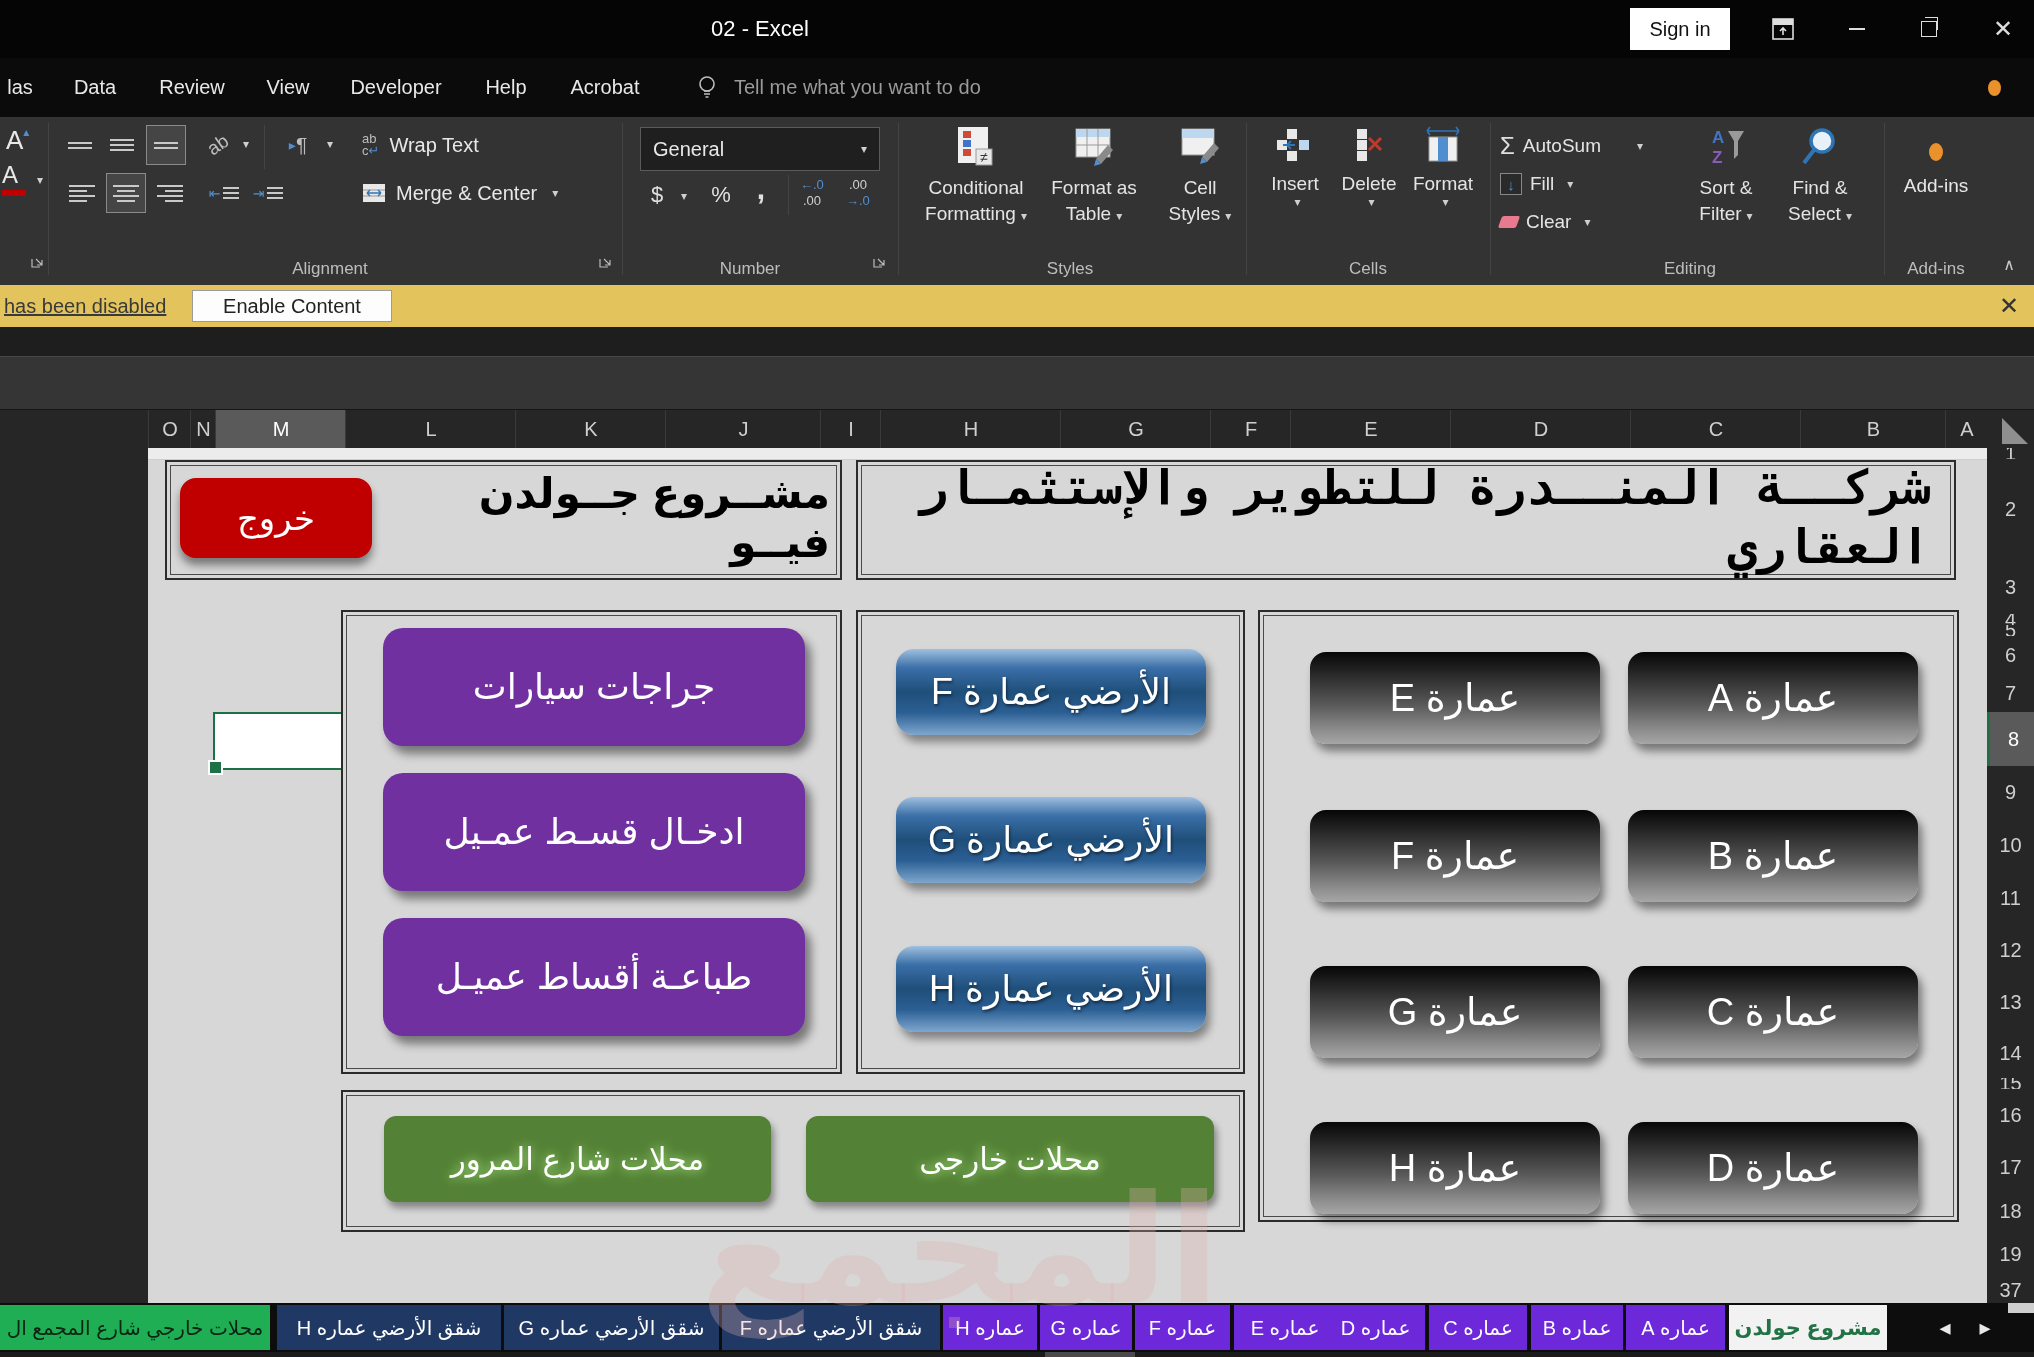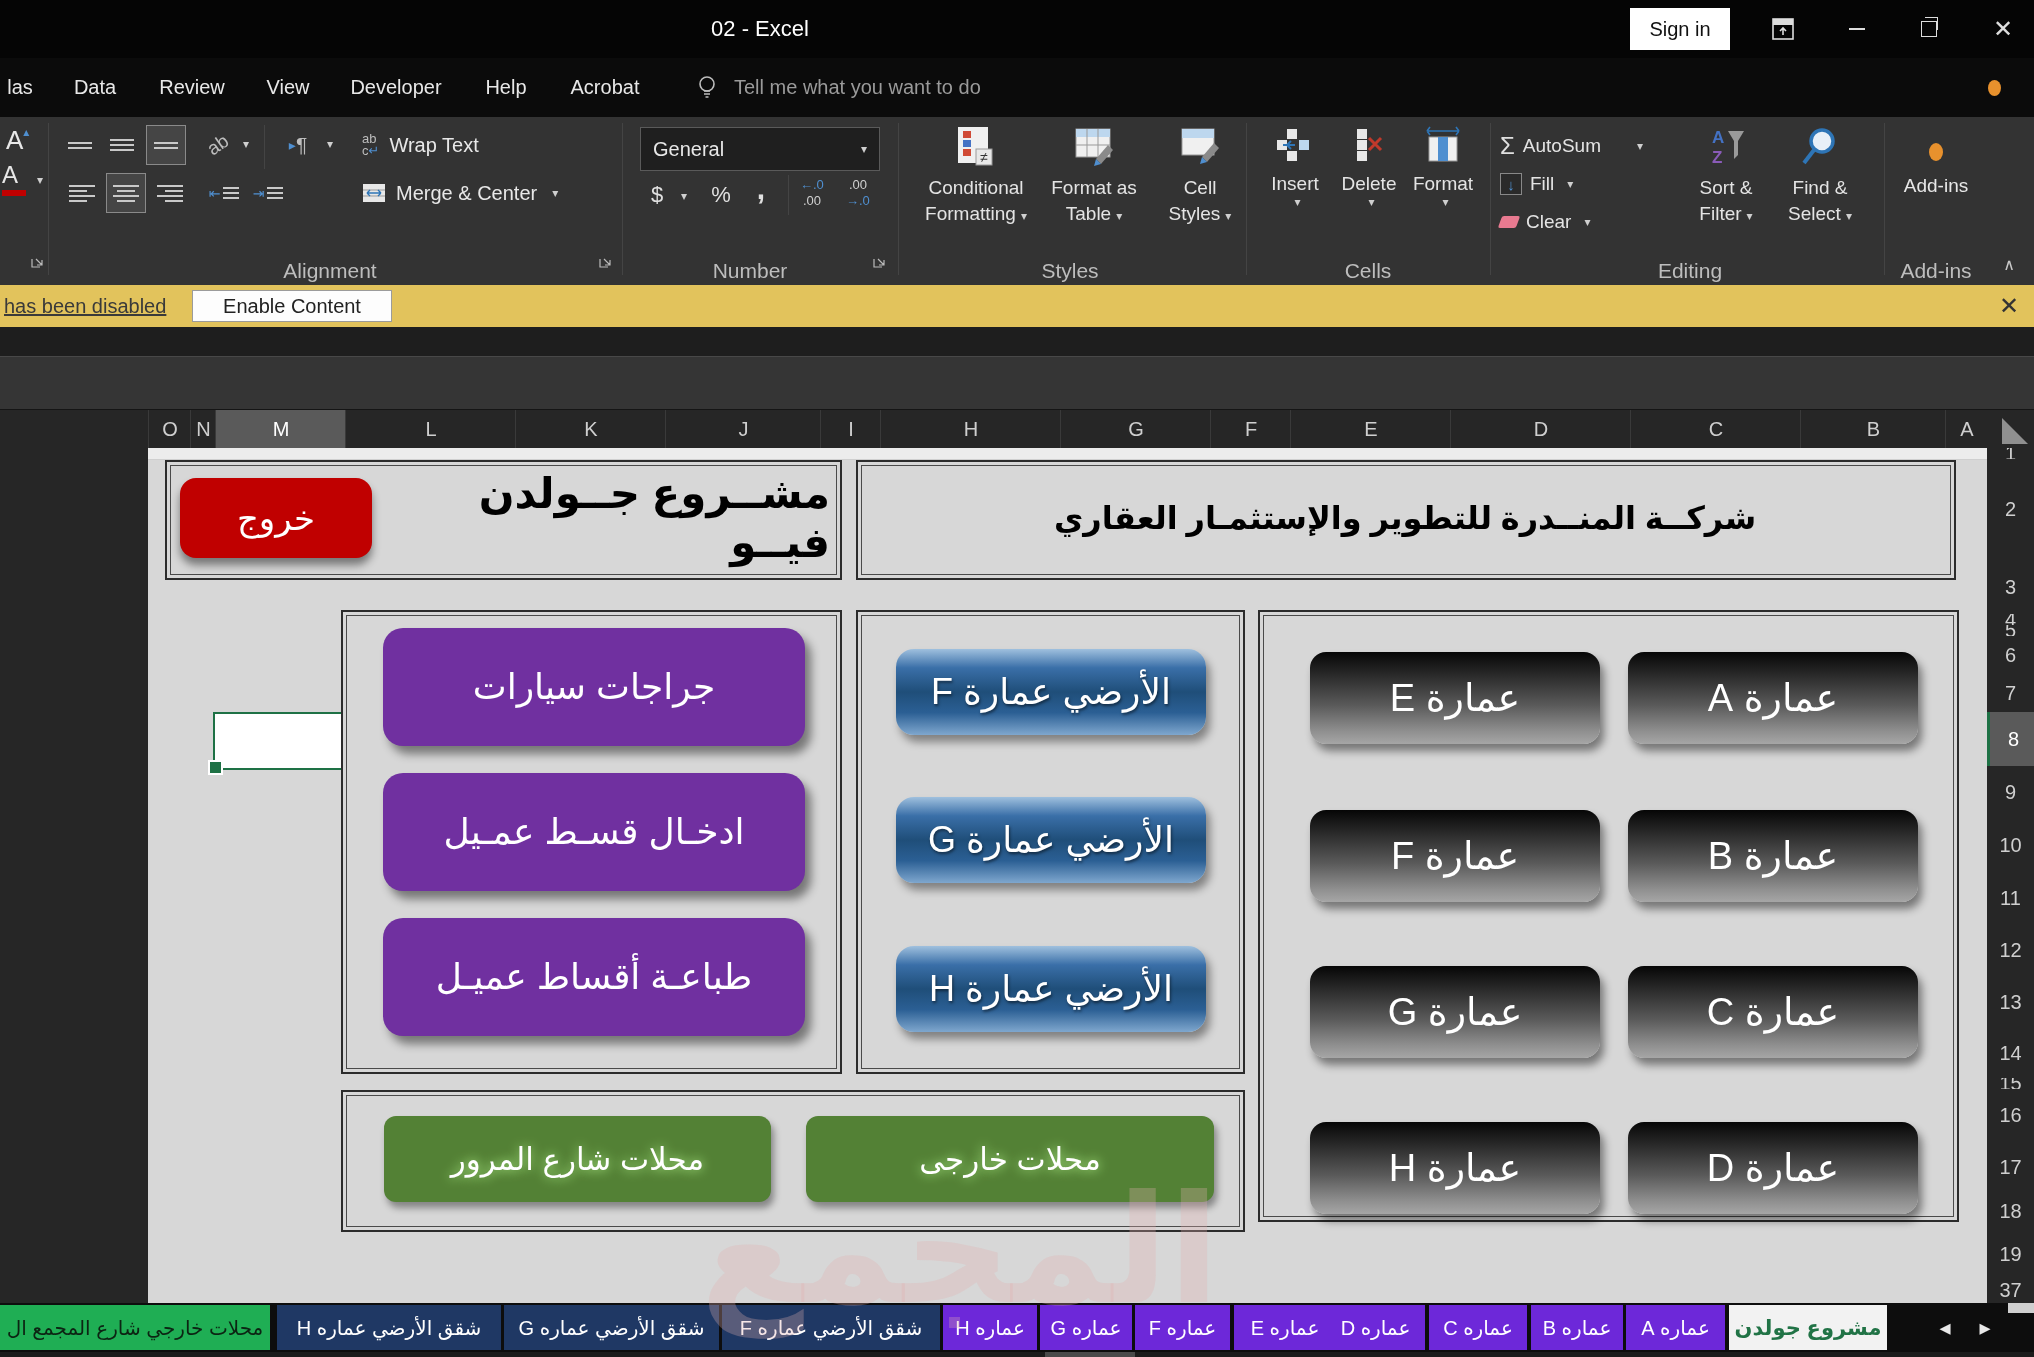--- a/index.html
+++ b/index.html
@@ -22,21 +22,21 @@
   
   #tabrow{left:0;top:58px;width:2034px;height:59px;background:#0b0b0b;color:#e8e8e8;font-size:20px;}
   .rtab{height:59px;padding:0 4px;white-space:nowrap;cursor:pointer;}
   .tellme{color:#9a9a9a;}
   .sharebox{left:1832px;top:65px;width:126px;height:46px;background:#3a3a3a;border:1px solid #6e6e6e;color:#eee;font-size:20px;gap:7px;cursor:pointer;}
   .dot{width:13px;height:16px;border-radius:50%;background:#E8912D;}
 
   
   #ribbon{left:0;top:117px;width:2034px;height:168px;background:#333333;color:#e4e4e4;}
   .gsep{position:absolute;top:6px;width:1px;height:152px;background:#444;}
-  .glabel{position:absolute;top:142px;height:22px;color:#bdbdbd;font-size:21px;text-align:center;}
+  .glabel{position:absolute;top:142px;height:22px;color:#bdbdbd;font-size:17px;text-align:center;}
   .launcher{position:absolute;top:138px;width:16px;height:16px;cursor:pointer;}
   .chev{color:#cfcfcf;font-size:12px;margin-left:5px;}
   .ribbon-txt{font-size:20px;color:#e8e8e8;}
   .albars{display:inline-block;}
   .bar{height:2px;background:#c9c9c9;margin:3px 0;}
   .selbox{border:1px solid #8a8a8a;background:#454545;}
   .rbig{position:absolute;top:8px;width:108px;height:128px;display:flex;flex-direction:column;align-items:center;cursor:pointer;}
   .rbig .lbl{font-size:19px;line-height:26px;text-align:center;margin-top:6px;}
   .rsmall{position:absolute;top:8px;width:74px;height:128px;display:flex;flex-direction:column;align-items:center;cursor:pointer;}
   .rsmall .lbl{font-size:19px;margin-top:8px;}
@@ -438,21 +438,21 @@
   <div class="rowh" style="top:744px;height:38px;">18</div>
   <div class="rowh" style="top:782px;height:48px;">19</div>
   <div class="rowh" style="top:830px;height:25px;">37</div>
 </div>
 
 <div class="activecell">
   <div class="fillhandle"></div>
 </div>
 
 <div class="dbox" style="left:856px;top:460px;width:1096px;height:116px;"></div>
-<div class="boxtitle" style="left:880px;top:468px;width:1050px;height:100px;font-size:32px;" dir="rtl" lang="ar">شركــة المنــدرة للتطوير والإستثمـار العقاري</div>
+<div class="boxtitle" style="left:880px;top:468px;width:1050px;height:100px;font-size:48px;font-family:Liberation Mono, monospace;" dir="rtl" lang="ar">شركــة المنــدرة للتطوير والإستثمـار العقاري</div>
 
 <div class="dbox" style="left:165px;top:460px;width:673px;height:116px;"></div>
 <div class="boxtitle" style="left:390px;top:468px;width:440px;height:100px;font-size:42px;" dir="rtl" lang="ar">مشــروع جــولدن فيــو</div>
 <div class="sheetbtn btn-exit" style="left:180px;top:478px;width:192px;height:80px;" dir="rtl" lang="ar">خروج</div>
 
 <div class="dbox" style="left:341px;top:610px;width:497px;height:460px;"></div>
 <div class="sheetbtn btn-purple" style="left:383px;top:628px;width:422px;height:118px;" dir="rtl" lang="ar">جراجات سيارات</div>
 <div class="sheetbtn btn-purple" style="left:383px;top:773px;width:422px;height:118px;" dir="rtl" lang="ar">ادخـال قسـط عمـيل</div>
 <div class="sheetbtn btn-purple" style="left:383px;top:918px;width:422px;height:118px;" dir="rtl" lang="ar">طباعـة أقساط عميـل</div>
 

